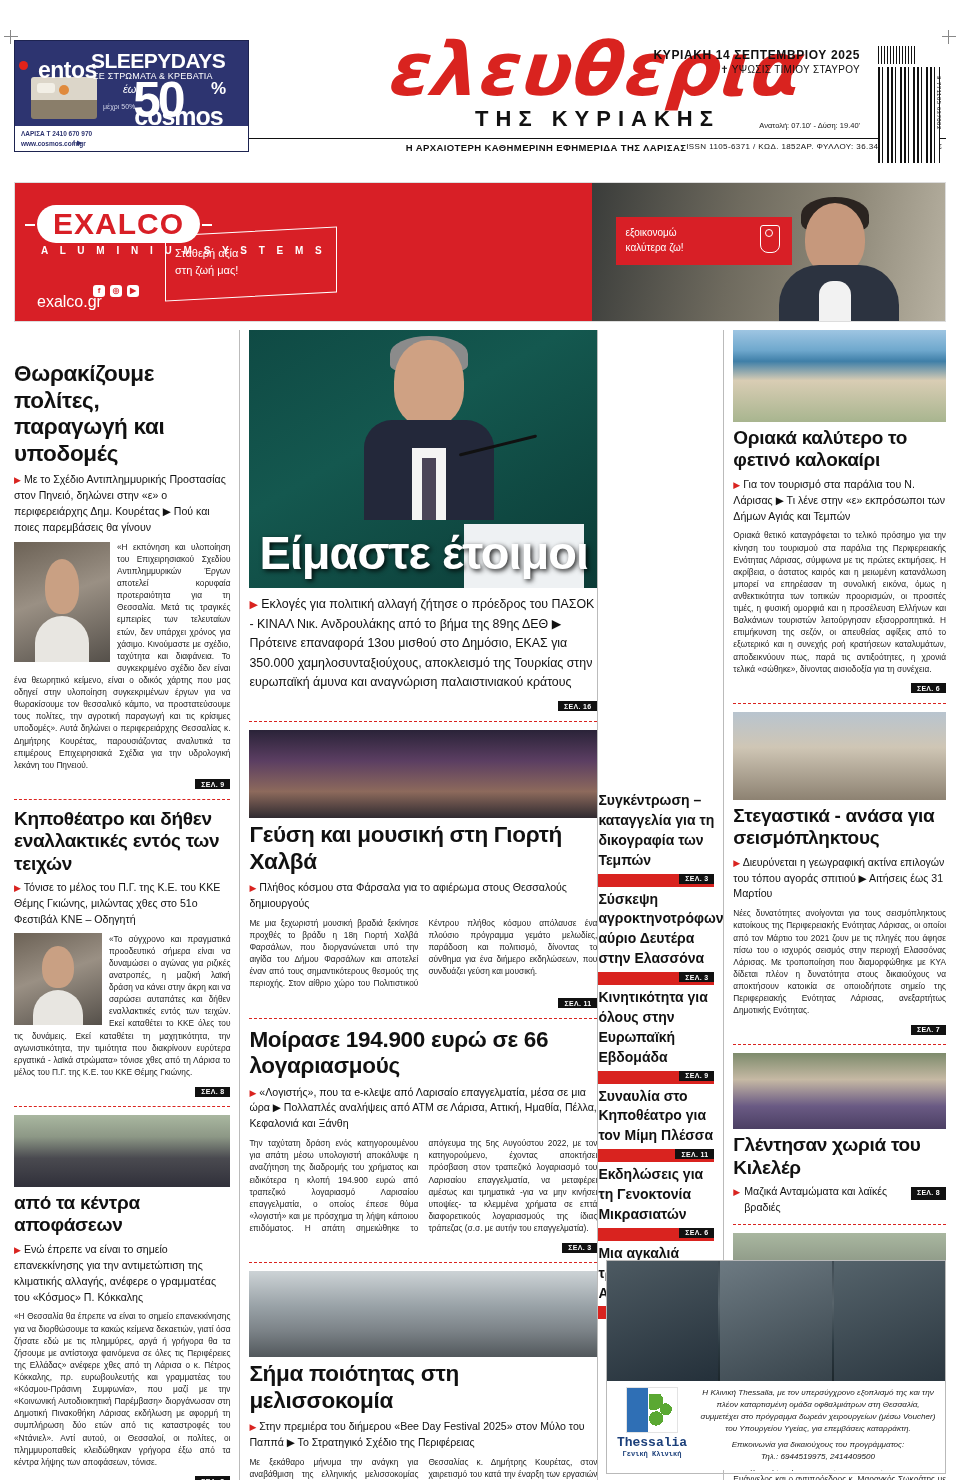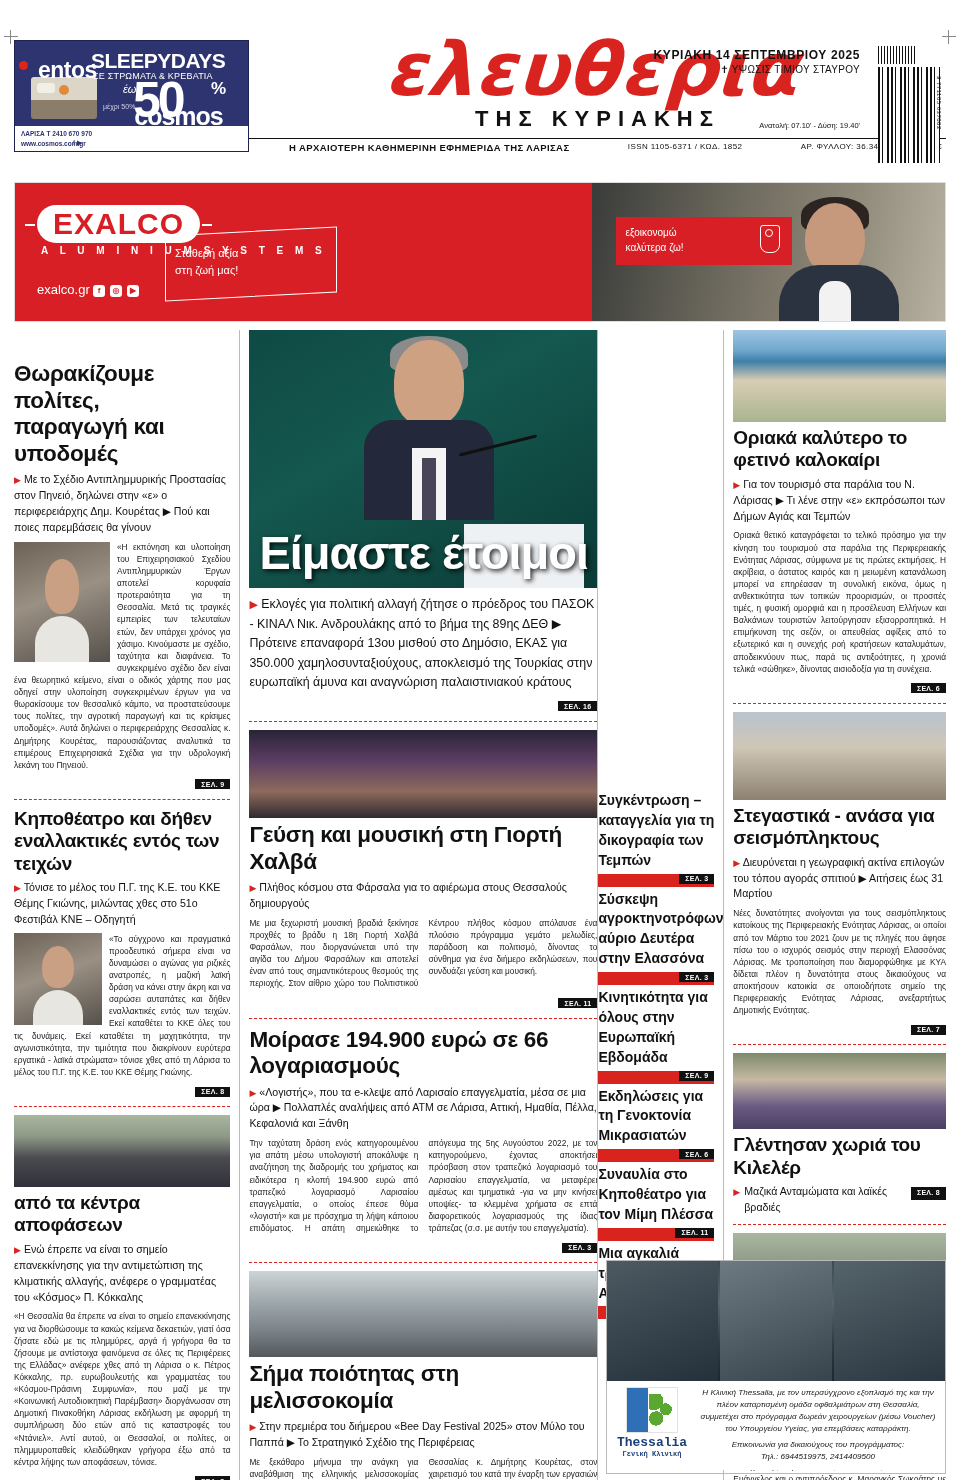--- a/index.html
+++ b/index.html
@@ -47,21 +47,21 @@
   .ad-entos .soc{position:absolute;left:58px;bottom:4px;font-size:7px;color:#2d3470;}
 
   .title-wrap { flex:1; position:relative; text-align:center; padding-top:4px;}
   .paper-title {
     font-family:"DejaVu Sans", sans-serif;
     font-size:74px; font-weight:bold; color:#d9231f; letter-spacing:1px;
     line-height:0.95; font-style:italic; transform:skewX(-6deg);
   }
   .paper-sub { font-size:22px; font-weight:bold; letter-spacing:7px; color:#111; margin-top:2px;}
   .title-rule { border-top:1.5px solid #111; margin-top:6px; }
-  .tagline { font-size:9.5px; font-weight:bold; letter-spacing:0.4px; padding-top:3px; display:flex; justify-content:space-between;gap:11px;}
+  .tagline { font-size:9.5px; font-weight:bold; letter-spacing:0.4px; padding-top:3px; display:flex; justify-content:flex-end;}
   .tagline .t-left{ margin-left:40px;}
   .tagline .t-mid{ font-weight:normal; font-size:8px;}
   .tagline .t-right{ font-weight:normal; font-size:8px; margin-right:4px;}
 
   .dateblock { position:absolute; right:86px; top:32px; text-align:right; }
   .dateblock .d1{ font-size:12px; font-weight:bold; letter-spacing:0.6px;}
   .dateblock .d2{ font-size:10px; letter-spacing:0.3px; margin-top:2px;}
   .dateblock .d3{ font-size:7.5px; margin-top:46px;}
 
   .barcode { position:absolute; right:6px; top:30px; width:62px; height:118px; }
@@ -75,21 +75,21 @@
   .exalco .logo{
     position:absolute; left:22px; top:22px; background:#fff; color:#d81f26;
     font-size:30px; font-weight:bold; letter-spacing:1px; padding:2px 16px; border-radius:20px;
   }
   .exalco .logo:before,.exalco .logo:after{content:"";position:absolute;top:50%;width:10px;height:2px;background:#fff;}
   .exalco .logo:before{left:-12px;}
   .exalco .logo:after{right:-12px;}
   .exalco .alu{ position:absolute; left:26px; top:62px; color:#fff; font-size:10px; letter-spacing:4.5px; font-weight:bold;}
   .exalco .box{ position:absolute; left:150px; top:48px; width:172px; height:66px; border:1px solid #fff; transform:skewY(-3deg);}
   .exalco .boxtxt{ position:absolute; left:160px; top:62px; color:#fff; font-size:11px; line-height:1.5;}
-  .exalco .url{ position:absolute; left:22px; bottom:24px; color:#fff; font-size:13px;}
+  .exalco .url{ position:absolute; left:22px; bottom:10px; color:#fff; font-size:16px;}
   .exalco .socials{ position:absolute; left:78px; bottom:24px; display:flex; gap:5px;}
   .exalco .socials span{ width:12px;height:12px;border-radius:3px;background:#fff;color:#d81f26;font-size:8px;text-align:center;line-height:12px;font-weight:bold;}
   .exalco .right{ flex:1; position:relative; background:linear-gradient(100deg,#3a3c3a 0%,#6e6a5e 40%,#8e8878 70%,#b8b2a2 100%);}
   .exalco .rtag{ position:absolute; left:24px; top:34px; width:176px; height:48px; background:#d81f26;}
   .exalco .rtag .rt{ color:#fff; font-size:10px; line-height:1.5; padding:8px 0 0 10px;}
   .exalco .rtag .tagicon{ position:absolute; right:12px; top:8px; width:20px; height:28px; border:1.5px solid #fff; border-radius:3px 3px 8px 8px;}
   .exalco .rtag .tagicon:after{content:"";position:absolute;left:4px;top:3px;width:6px;height:6px;border:1.5px solid #fff;border-radius:50%;}
   .exalco .person{ position:absolute; right:46px; bottom:0; width:120px; height:126px;}
   .exalco .person .head{position:absolute;left:26px;top:8px;width:60px;height:72px;background:#c6987c;border-radius:50% 50% 45% 45%;}
   .exalco .person .hair{position:absolute;left:22px;top:2px;width:68px;height:36px;background:#2b2420;border-radius:50% 50% 30% 30%;}
@@ -357,29 +357,29 @@
               <span class="sela">ΣΕΛ. 3</span>
             </div>
         </div>
         <div class="rail-item">
           <div class="rtxt">Κινητικότητα για όλους στην Ευρωπαϊκή Εβδομάδα</div>
           <div class="rbar">
               <span class="sela">ΣΕΛ. 9</span>
             </div>
         </div>
         <div class="rail-item">
+          <div class="rtxt">Συναυλία στο Κηποθέατρο για τον Μίμη Πλέσσα</div>
+          <div class="rbar">
+              <span class="sela">ΣΕΛ. 11</span>
+            </div>
+        </div>
+        <div class="rail-item">
           <div class="rtxt">Εκδηλώσεις για τη Γενοκτονία Μικρασιατών</div>
           <div class="rbar">
               <span class="sela">ΣΕΛ. 6</span>
-            </div>
-        </div>
-        <div class="rail-item">
-          <div class="rtxt">Συναυλία στο Κηποθέατρο για τον Μίμη Πλέσσα</div>
-          <div class="rbar">
-              <span class="sela">ΣΕΛ. 11</span>
             </div>
         </div>
         <div class="rail-item">
           <div class="rtxt">Μια αγκαλιά τραγούδια στον Αμπελώνα</div>
           <div class="rbar">
               <span class="sela">ΣΕΛ. 11</span>
             </div>
         </div>
 
       </div>

